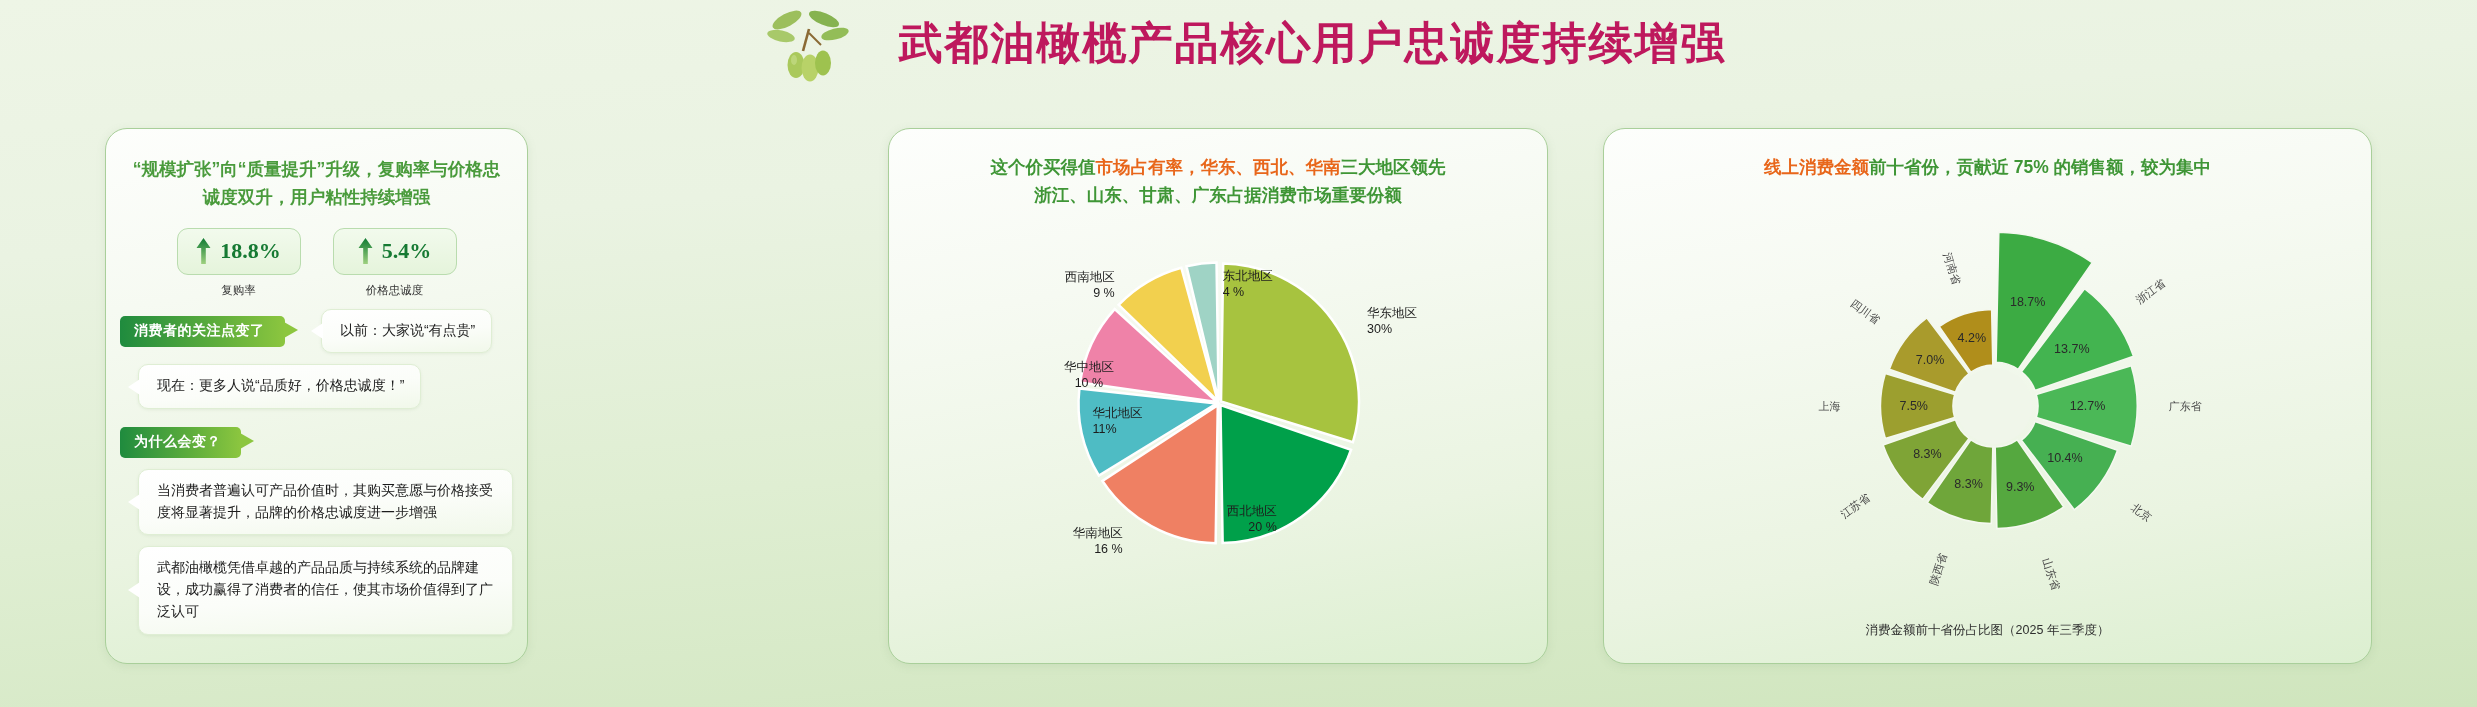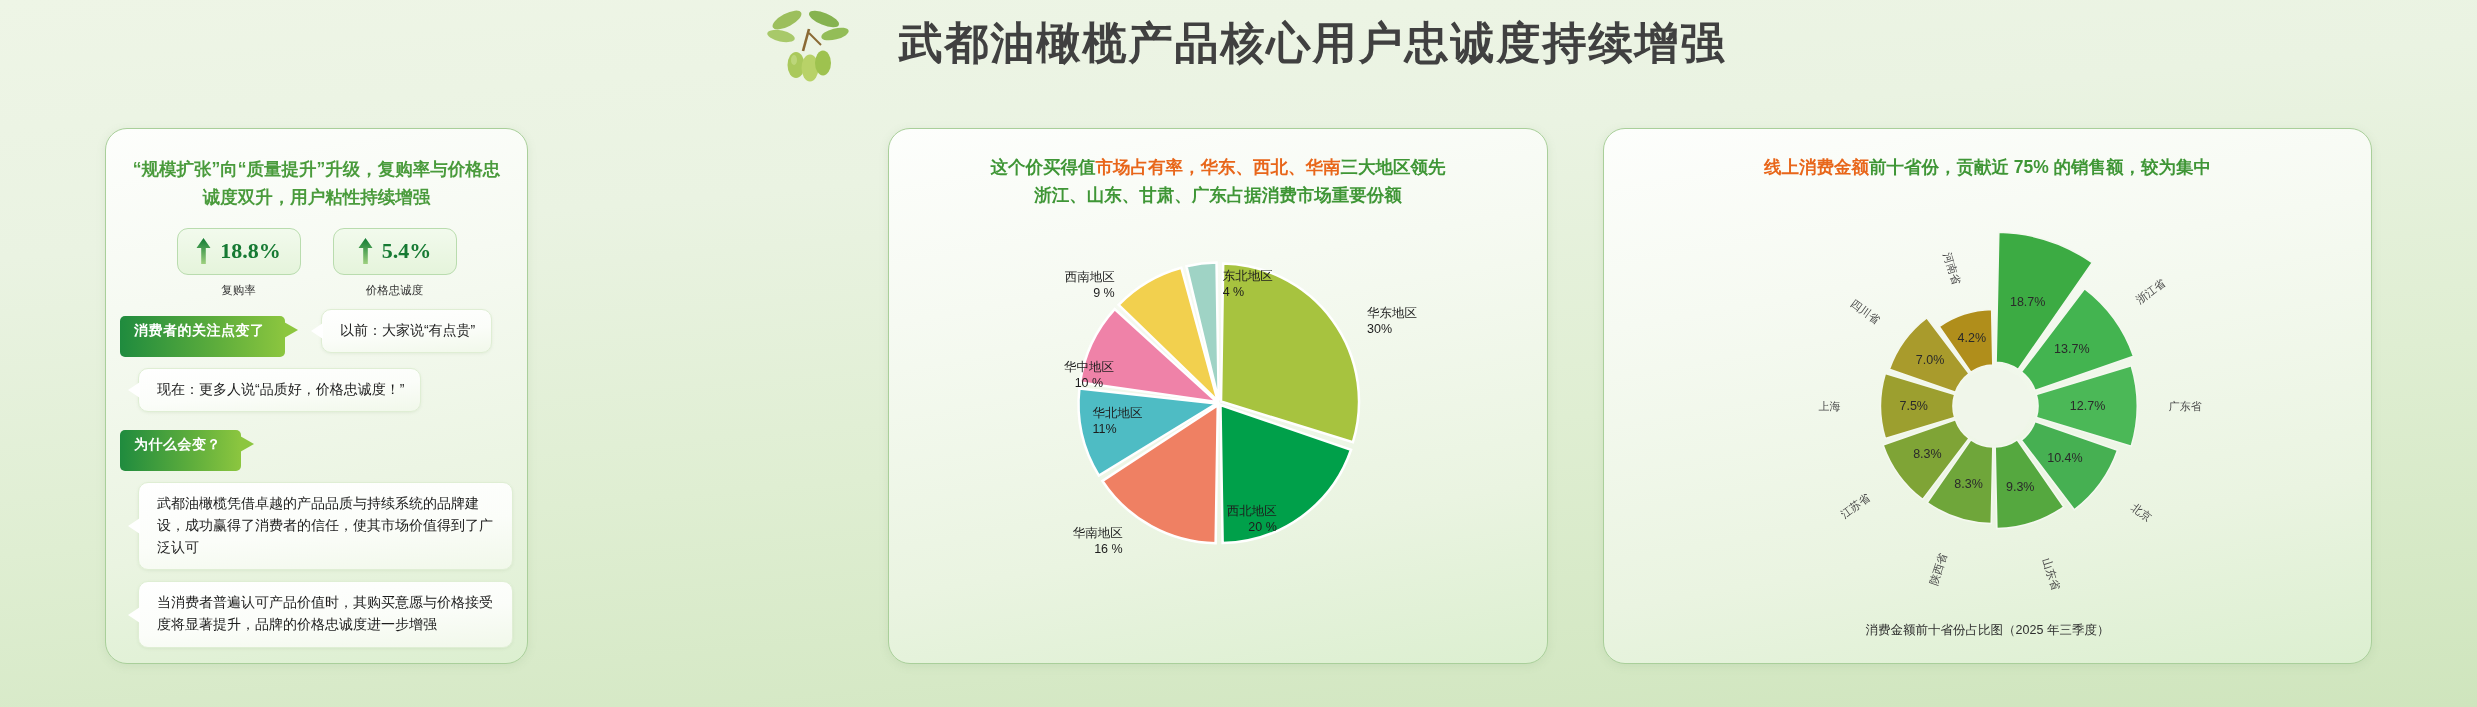--- a/index.html
+++ b/index.html
@@ -9,21 +9,21 @@
     background: linear-gradient(175deg, #eef5e6 0%, #eaf3e2 28%, #dfeed2 60%, #cfe5bd 100%);
     position: relative;
   }
   
   #header {
     position:absolute; left:0; top:0; width:2477px; height:86px;
     display:flex; align-items:center; justify-content:center;
   }
   #olive-icon { width:120px; height:80px; margin-right:28px; flex:0 0 auto; }
   #page-title {
-    font-size:44px; font-weight:bold; color:#404040; letter-spacing:2px;
+    font-size:44px; font-weight:bold; color:#be185d; letter-spacing:2px;
     white-space:nowrap; line-height:1;
   }
   
   .panel {
     position:absolute; top:128px; height:536px;
     border-radius:22px;
     border:1.5px solid #a9cf9a;
     background: linear-gradient(170deg,#fdfefc 0%, #f6faf2 30%, #eaf4e1 72%, #dcefd0 100%);
     box-shadow: 0 2px 10px rgba(110,150,100,.13);
     overflow:hidden;
@@ -44,21 +44,21 @@
     border:1px solid #b9dcae;
     background:linear-gradient(180deg,#f2faed 0%, #e5f4db 100%);
     display:flex; align-items:center; justify-content:center; gap:9px;
   }
   .metric-arrow { width:15px; height:26px; display:block; }
   .metric-value { font-size:22px; font-weight:bold; color:#167a33; font-family:"Liberation Serif", serif; }
   .metric-label { margin-top:8px; font-size:11.5px; color:#333; }
 
   .tag {
     position:relative; display:inline-block; margin:18px 0 0 14px;
-    padding:6px 20px 17px 14px; border-radius:5px;
+    padding:6px 20px 7px 14px; border-radius:5px;
     background:linear-gradient(90deg,#1f8b3e 0%, #5fae3c 60%, #8cc63f 100%);
     color:#fff; font-size:14px; font-weight:bold; letter-spacing:.5px;font-family:Liberation Mono, monospace;
   }
   .tag::after {
     content:""; position:absolute; right:-13px; top:6px;
     border-top:8px solid transparent; border-bottom:8px solid transparent;
     border-left:14px solid #8cc63f;
   }
   .bubble {
     position:relative; margin:11px 14px 0 32px;
@@ -145,22 +145,22 @@
       </div>
       <div class="metric-label">价格忠诚度</div>
     </div>
   </div>
 
   <div class="tag">消费者的关注点变了</div>
   <div class="bubble">以前：大家说“有点贵”</div>
   <div class="bubble">现在：更多人说“品质好，价格忠诚度！”</div>
 
   <div class="tag">为什么会变？</div>
+  <div class="bubble wide">当消费者普遍认可产品价值时，其购买意愿与价格接受度将显著提升，品牌的价格忠诚度进一步增强</div>
   <div class="bubble wide">武都油橄榄凭借卓越的产品品质与持续系统的品牌建设，成功赢得了消费者的信任，使其市场价值得到了广泛认可</div>
-  <div class="bubble wide">当消费者普遍认可产品价值时，其购买意愿与价格接受度将显著提升，品牌的价格忠诚度进一步增强</div>
 </div>
 
 <div class="panel" id="panel-middle">
   <div class="panel-headline">
     <span>这个价买得值</span><span class="hl-orange">市场占有率，华东、西北、华南</span><span>三大地区领先</span>
     <div>浙江、山东、甘肃、广东占据消费市场重要份额</div>
   </div>
 
   <div class="chart-wrap">
     <svg id="pie-svg" width="660" height="374" viewBox="0 0 660 374">

